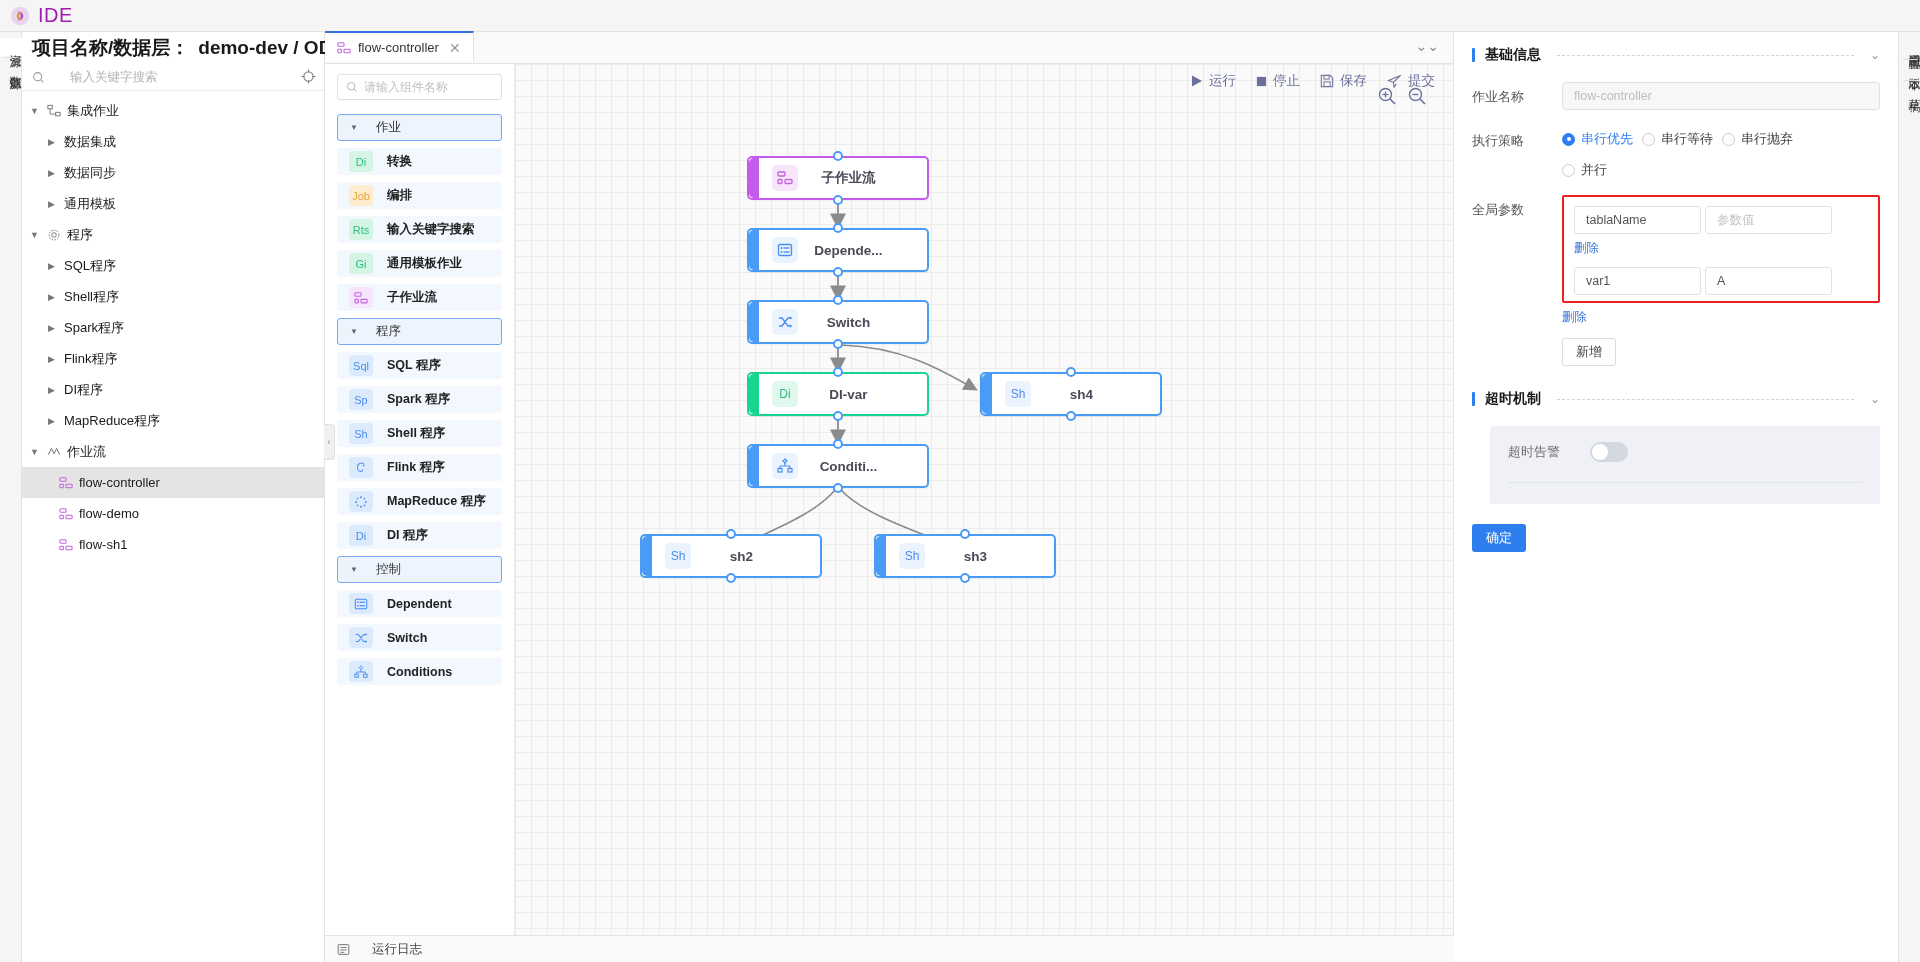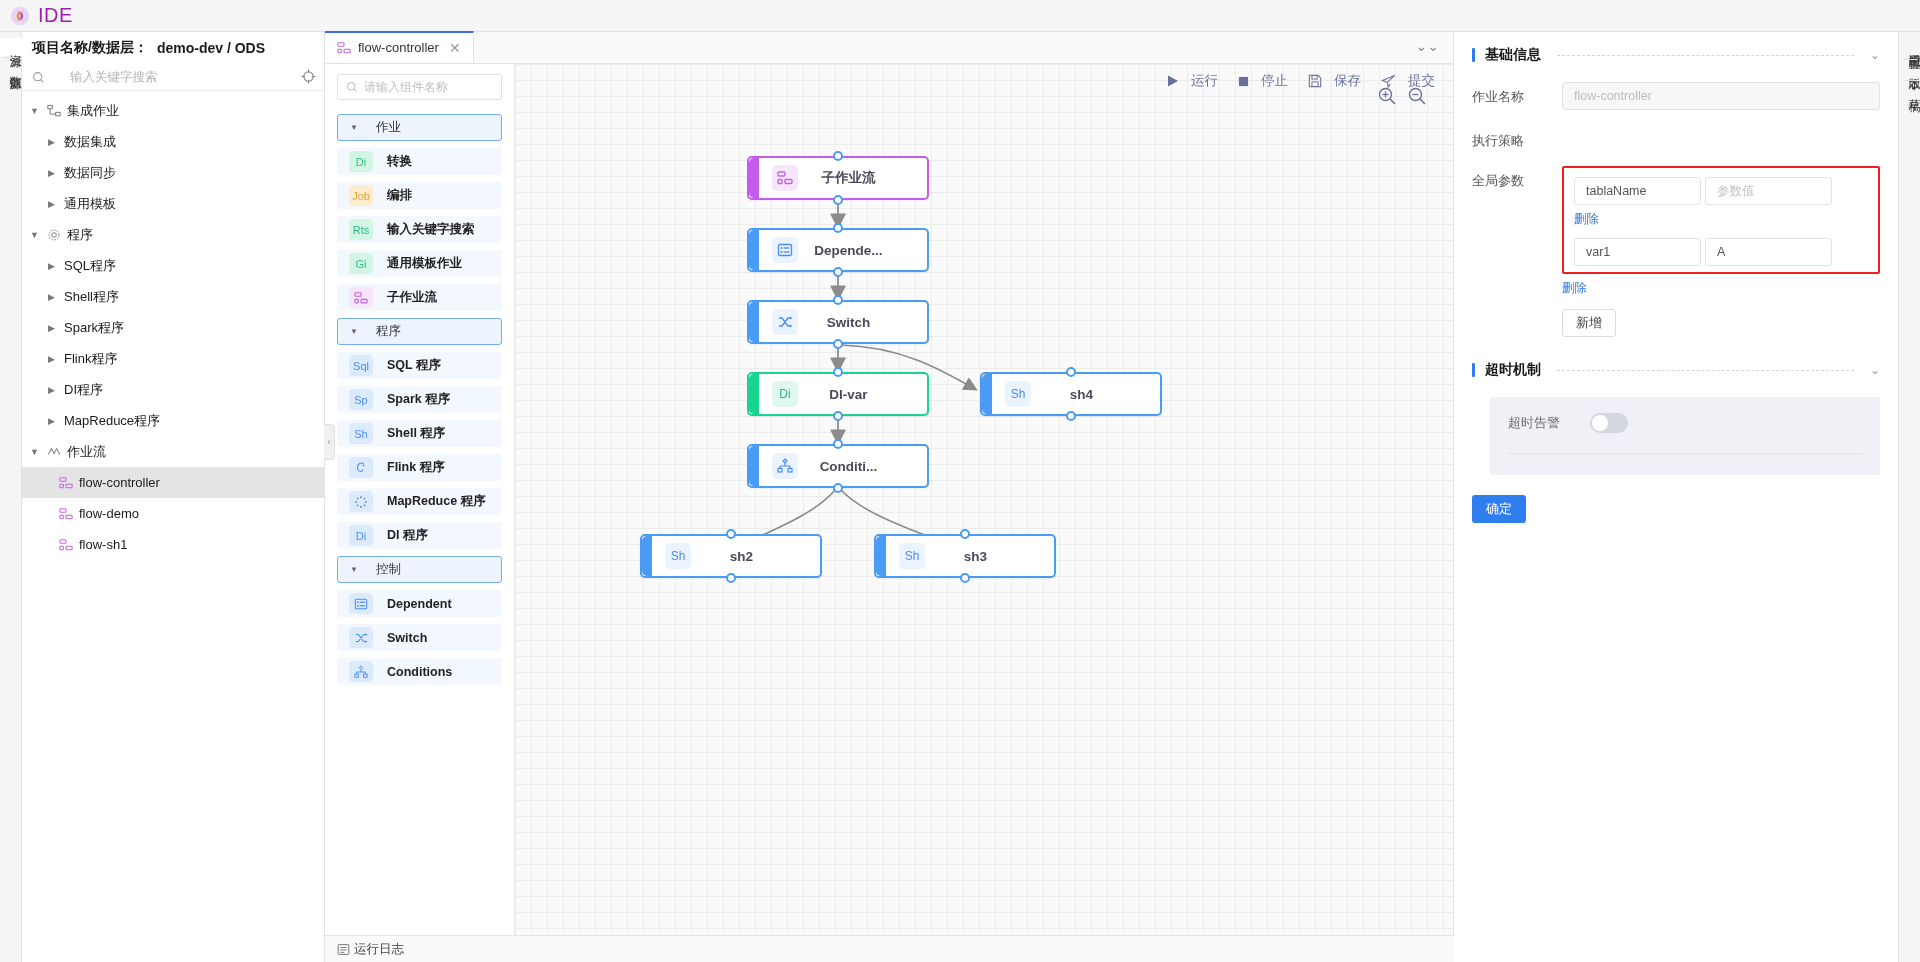--- a/index.html
+++ b/index.html
@@ -41,21 +41,21 @@
     display: flex; flex-direction: column; align-items: center; padding-top: 6px;
   }
 
   
   .explorer {
     position: absolute; left: 22px; top: 32px; width: 303px; height: 930px;
     background: #fff; border-right: 1px solid #e3e3e3;
   }
   .explorer-head {
     height: 32px; display: flex; align-items: center;
-    padding: 0 10px; font-size: 14px; font-weight: bold; color: #1a1a1a;
+    padding: 0 10px; font-size: 19px; font-weight: bold; color: #1a1a1a;
     white-space: nowrap;
   }
   .explorer-head .proj { margin-left: 9px; font-family: "Liberation Sans", sans-serif; }
   .search-row {
     height: 27px; display: flex; align-items: center; gap: 25px;
     padding: 0 10px; border-bottom: 1px solid #ececec; position: relative;
   }
   .search-row input {
     border: none; outline: none; font-size: 12.5px; color: #333;
     background: transparent; width: 210px;
@@ -157,31 +157,31 @@
     flex: 1; text-align: center; font-size: 13.5px; font-weight: bold;
     color: #4a4a58; padding-right: 28px;
   }
   .port {
     position: absolute; width: 10px; height: 10px; border-radius: 50%;
     background: #fff; border: 2px solid #4a9bf5; z-index: 7;
   }
   .runbar {
     position: absolute; left: 0; bottom: 0; width: 1129px; height: 27px;
     border-top: 1px solid #e3e3e3; background: #fafafa; display: flex;
-    align-items: center; gap: 4px; padding-left: 12px; font-size: 12.5px; color: #444;
+    align-items: center; gap: 22px; padding-left: 12px; font-size: 12.5px; color: #444;
     cursor: pointer;
   }
 
   
   .act-toolbar {
     position: absolute; right: 18px; top: 40px; display: flex;
     align-items: center; gap: 20px; z-index: 9;
   }
   .act {
-    display: flex; align-items: center; gap: 12px; font-size: 13.5px;
+    display: flex; align-items: center; gap: 6px; font-size: 13.5px;
     color: #6a6f9c; cursor: pointer;
   }
 
   
   .props {
     position: absolute; left: 1454px; top: 32px; width: 444px; height: 930px;
     background: #fff; padding: 14px 18px 0 18px; overflow: hidden;
   }
   .sec-head { display: flex; align-items: center; gap: 10px; margin-bottom: 18px; }
   .sec-bar { width: 3px; height: 14px; background: #2f7ef0; border-radius: 1px; }
@@ -725,20 +725,42 @@
 
     <div class="frow">
       <div class="flabel">作业名称</div>
       <div class="fctl">
         <div class="inp">flow-controller</div>
       </div>
     </div>
 
     <div class="frow">
       <div class="flabel">执行策略</div>
+      <div class="fctl">
+        <div class="radios">
+          <label class="radio on">
+            <span class="dot"></span>
+            <span class="txt">串行优先</span>
+          </label>
+          <label class="radio">
+            <span class="dot"></span>
+            <span class="txt">串行等待</span>
+          </label>
+          <label class="radio">
+            <span class="dot"></span>
+            <span class="txt">串行抛弃</span>
+          </label>
+        </div>
+        <div class="radios" style="margin-top:9px">
+          <label class="radio">
+            <span class="dot"></span>
+            <span class="txt">并行</span>
+          </label>
+        </div>
+      </div>
     </div>
 
     <div class="frow">
       <div class="flabel">全局参数</div>
       <div class="fctl">
         <div class="gp-box">
           <div class="gp-row">
             <div class="inp white">tablaName</div>
             <div class="inp white ph">参数值</div>
           </div>

